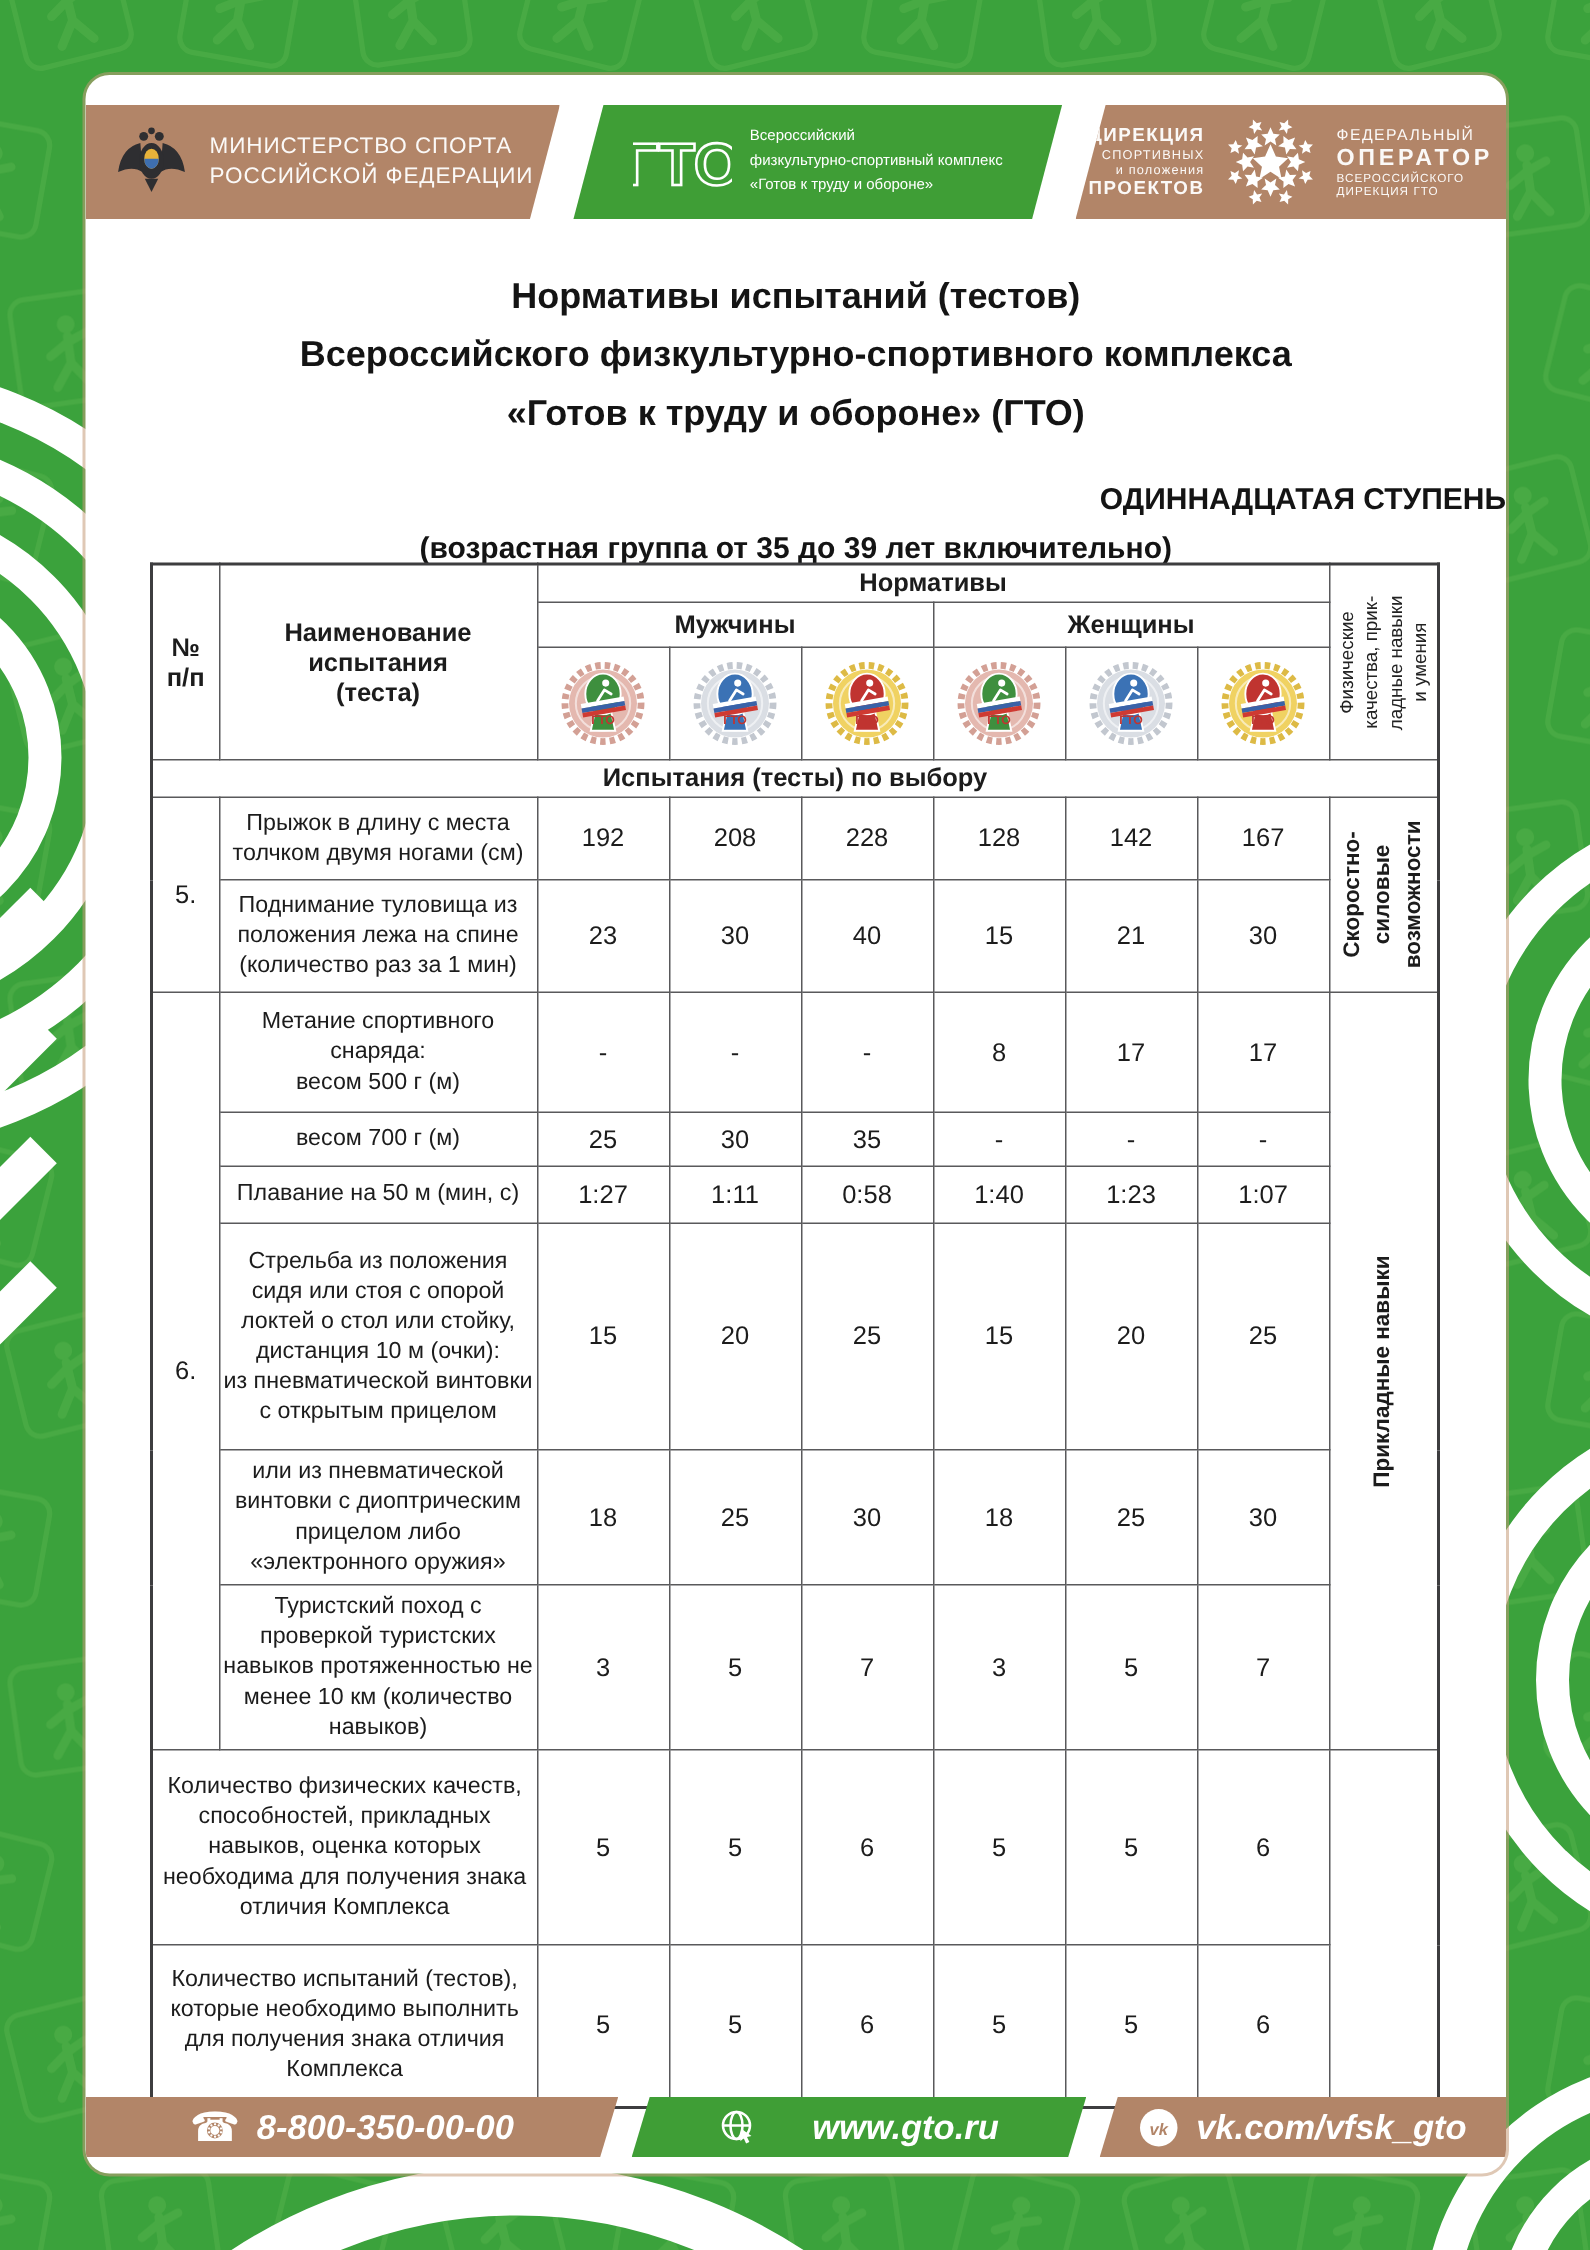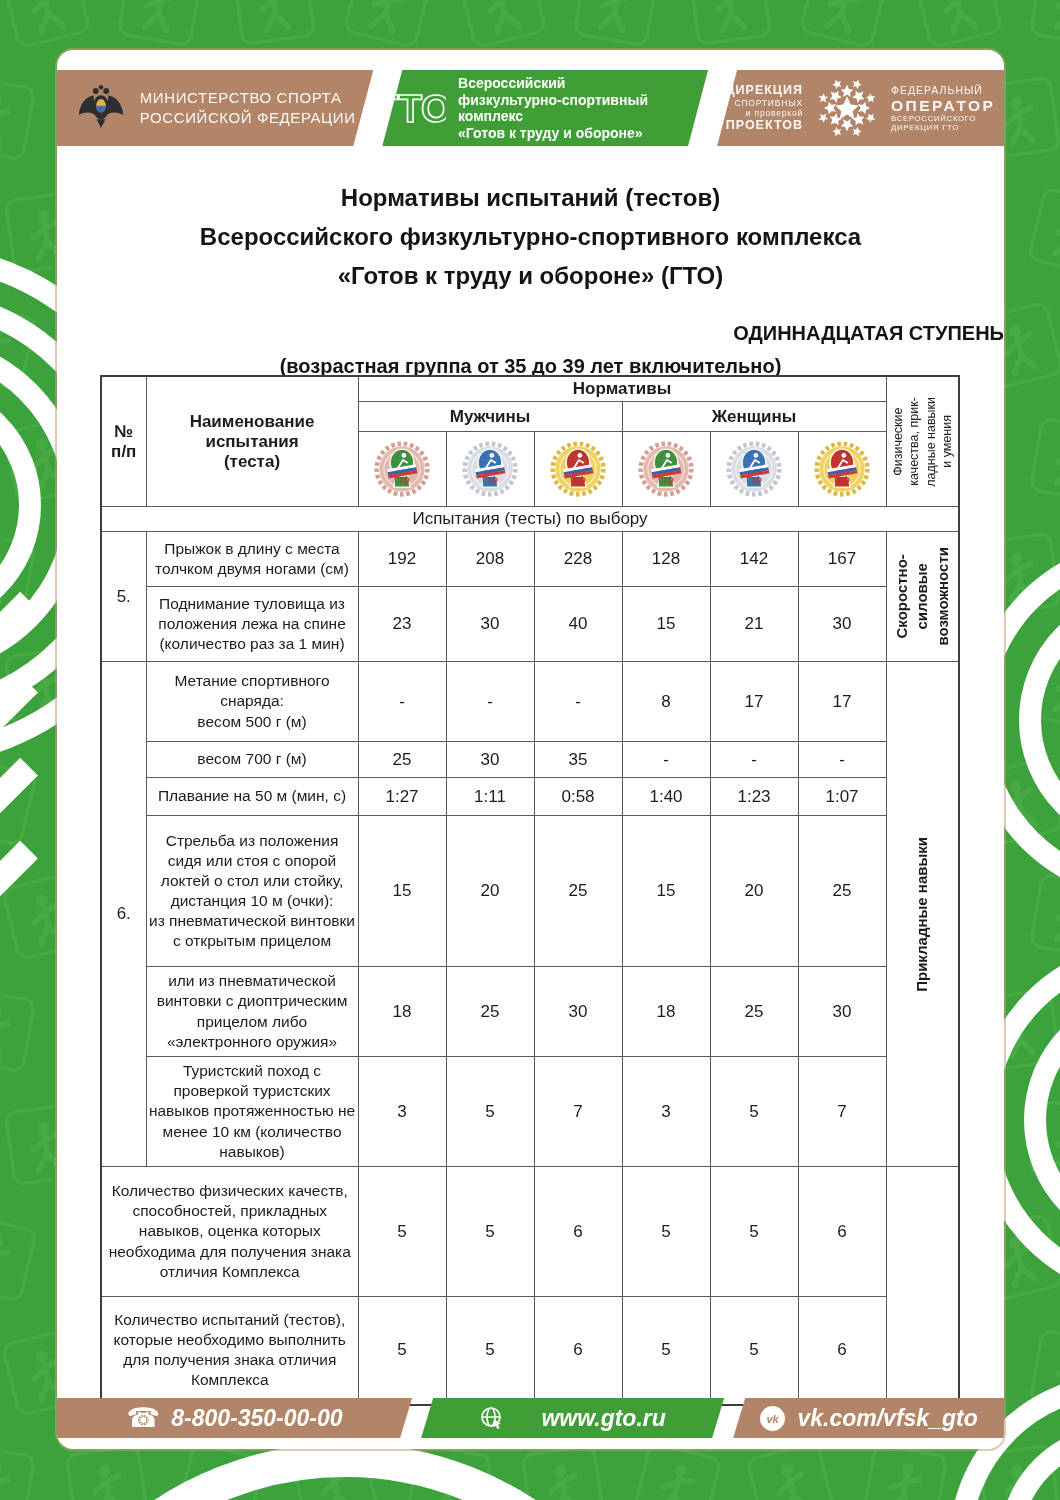--- a/index.html
+++ b/index.html
@@ -21,21 +21,21 @@
   .banner{position:absolute;left:0;top:20px;width:100%;height:76px;display:flex;gap:9px;}
   .seg{height:100%;display:flex;align-items:center;justify-content:center;color:#fff;}
   .seg--brown{background:#B28568;}
   .seg--green{background:#3F9E36;}
   .seg--1{width:33.4%;clip-path:polygon(0 0,100% 0,calc(100% - 20px) 100%,0 100%);}
   .seg--2{width:34.4%;clip-path:polygon(20px 0,100% 0,calc(100% - 20px) 100%,0 100%);}
   .seg--3{flex:1;clip-path:polygon(20px 0,100% 0,100% 100%,0 100%);}
   .ministry{display:flex;align-items:center;gap:13px;}
   .ministry .txt{font-size:15px;letter-spacing:.6px;line-height:20px;color:rgba(255,255,255,.95);}
   .gtoseg{display:flex;align-items:center;gap:12px;}
-  .gtoseg .txt{font-weight:bold;font-size:14px;line-height:16.5px;}
+  .gtoseg .txt{font-weight:normal;font-size:10px;line-height:16.5px;}
   .dirseg{display:flex;align-items:center;gap:12px;}
   .dir-left{text-align:right;color:rgba(255,255,255,.95);}
   .dir-left .big{font-size:12.5px;letter-spacing:1px;font-weight:bold;line-height:15px;}
   .dir-left .small{font-size:8.5px;letter-spacing:.8px;line-height:10px;}
   .op-right{text-align:left;color:rgba(255,255,255,.95);}
   .op-right .l1{font-size:10.5px;letter-spacing:1px;line-height:13px;}
   .op-right .l2{font-size:15.5px;letter-spacing:2.5px;font-weight:bold;line-height:17px;}
   .op-right .l3{font-size:7.8px;letter-spacing:.7px;line-height:9.5px;}
 
   
@@ -49,21 +49,21 @@
     position:absolute;left:43px;top:325px;width:858px;
     border-collapse:collapse;table-layout:fixed;
     border:2px solid #3d3d3f;color:#1c1c1c;
   }
   table.norms td{border:1px solid #59595b;text-align:center;vertical-align:middle;padding:2px;}
   td.hc{font-weight:bold;font-size:17px;}
   .pre{white-space:pre-line;}
   td.name{text-align:left;padding:6px 9px;font-size:15.5px;line-height:1.3;white-space:pre-line;}
   td.val{font-size:17px;}
   td.numcol{font-size:17px;}
-  tr.bandrow td{font-weight:normal;font-size:17px;}
+  tr.bandrow td{font-weight:bold;font-size:17px;}
   .rot{writing-mode:vertical-rl;transform:rotate(180deg);white-space:pre-line;margin:0 auto;text-align:center;}
   .rot.qual{font-size:12.5px;line-height:1.3;color:#222;}
   .rot.strong{font-weight:bold;font-size:15px;line-height:1.35;}
 
   
   svg.badge{width:58px;height:58px;display:block;margin:0 auto;}
   .serr{fill:none;stroke-width:5;stroke-dasharray:4 3;}
   .ring{fill:none;stroke:rgba(255,255,255,.55);stroke-width:1.5;}
   .runner{stroke:#fff;stroke-width:2;fill:none;stroke-linecap:round;stroke-linejoin:round;}
   .gto-label{font-weight:bold;font-size:9px;text-anchor:middle;fill:#C03430;font-family:"Liberation Sans",sans-serif;}
@@ -303,21 +303,21 @@
       <div class="txt">
         <div>Всероссийский</div>
         <div>физкультурно-спортивный комплекс</div>
         <div>«Готов к труду и обороне»</div>
       </div>
     </div>
     <div class="seg seg--brown seg--3 dirseg">
       <div class="dir-left">
         <div class="big">ДИРЕКЦИЯ</div>
         <div class="small">СПОРТИВНЫХ</div>
-        <div class="small">и проверкой</div>
+        <div class="small">и положения</div>
         <div class="big">ПРОЕКТОВ</div>
       </div>
       <svg width="64" height="64" viewBox="-32 -32 64 64">
         <defs>
           <path id="st" d="M0,-6.2 L1.9,-1.9 L6.2,-1.3 L3,1.7 L3.9,6 L0,3.4 L-3.9,6 L-3,1.7 L-6.2,-1.3 L-1.9,-1.9 Z" fill="#ffffff"></path>
         </defs>
         <use href="#st" transform="scale(1.9)"></use>
         <use href="#st" transform="rotate(0) translate(0,-17)"></use>
           <use href="#st" transform="rotate(45) translate(0,-17)"></use>
         <use href="#st" transform="rotate(90) translate(0,-17)"></use>

